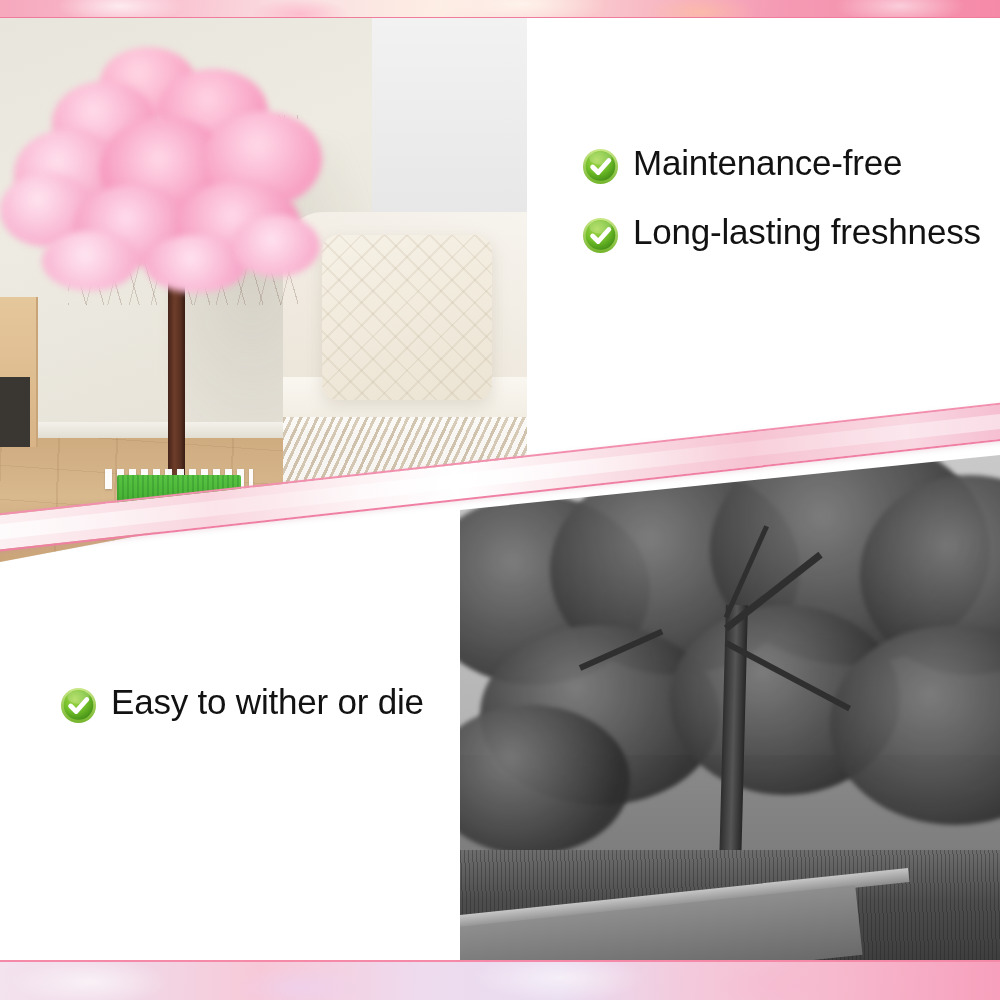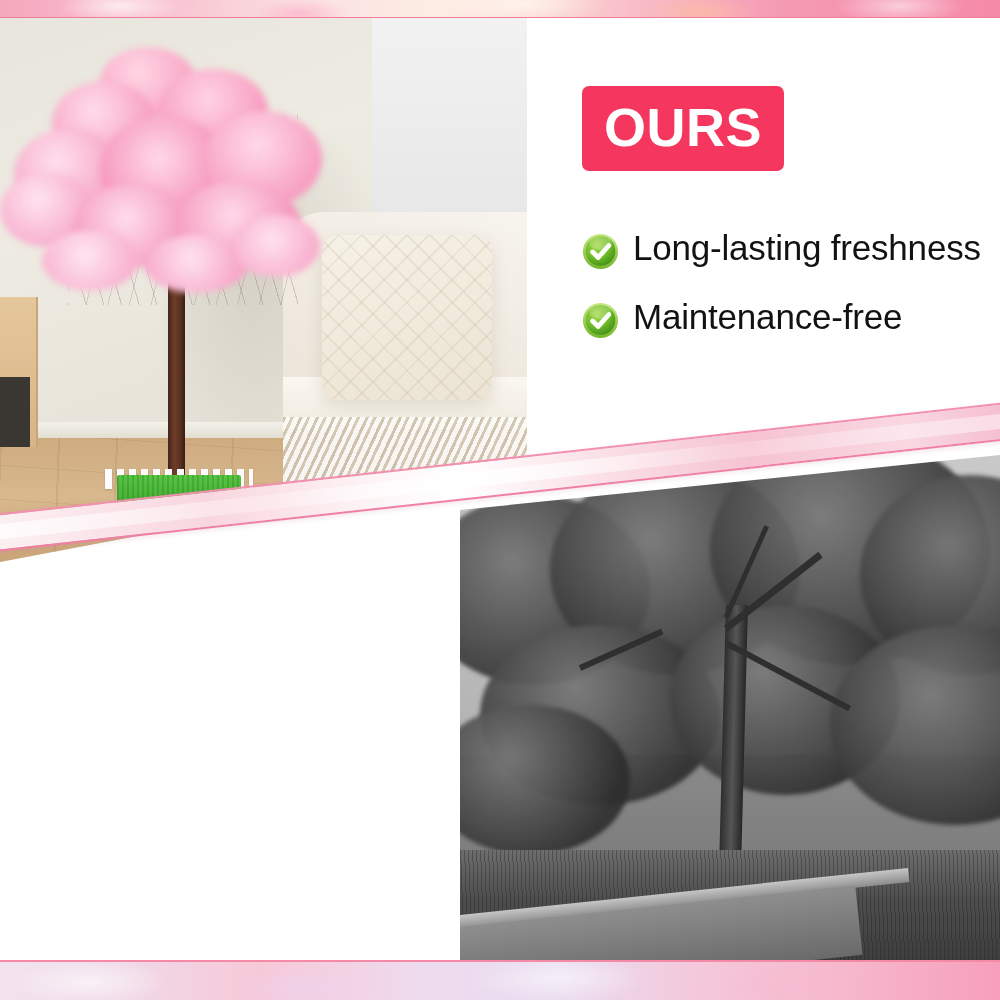--- a/index.html
+++ b/index.html
@@ -441,34 +441,22 @@
   </div>
 
   <div class="ribbon">
     <div class="ribbon-core"></div>
   </div>
 
   <div class="banner banner-top"></div>
   <div class="banner banner-bottom"></div>
 
   <div class="panel panel-ours">
-    <div class="badge badge-ours">OURS</div>
 
     <ul class="bullets">
-      <li class="bullet">
-        <span class="check-icon">
-          <svg viewBox="0 0 40 40" width="37" height="37">
-            <circle cx="20" cy="20" r="19" fill="url(#g1r)"></circle>
-            <circle cx="20" cy="19.5" r="16" fill="url(#g1)"></circle>
-            <ellipse cx="20" cy="11" rx="12" ry="7" fill="#ffffff" opacity="0.20"></ellipse>
-            <path d="M11.5 20.5 L17.5 26.5 L29 13.5" fill="none" stroke="#ffffff" stroke-width="5.2" stroke-linecap="round" stroke-linejoin="round"></path>
-          </svg>
-        </span>
-        <span class="bullet-text">Long-lasting freshness</span>
-      </li>
       <li class="bullet">
         <span class="check-icon">
           <svg viewBox="0 0 40 40" width="37" height="37">
             <defs>
               <radialGradient id="g1" cx="38%" cy="30%" r="78%">
                 <stop offset="0%" stop-color="#a7d94a"></stop>
                 <stop offset="55%" stop-color="#6fbd28"></stop>
                 <stop offset="100%" stop-color="#3f8a15"></stop>
               </radialGradient>
               <linearGradient id="g1r" x1="0" y1="0" x2="0" y2="1">
@@ -477,22 +465,44 @@
               </linearGradient>
             </defs>
             <circle cx="20" cy="20" r="19" fill="url(#g1r)"></circle>
             <circle cx="20" cy="19.5" r="16" fill="url(#g1)"></circle>
             <ellipse cx="20" cy="11" rx="12" ry="7" fill="#ffffff" opacity="0.20"></ellipse>
             <path d="M11.5 20.5 L17.5 26.5 L29 13.5" fill="none" stroke="#ffffff" stroke-width="5.2" stroke-linecap="round" stroke-linejoin="round"></path>
           </svg>
         </span>
         <span class="bullet-text">Maintenance-free</span>
       </li>
+      <li class="bullet">
+        <span class="check-icon">
+          <svg viewBox="0 0 40 40" width="37" height="37">
+            <circle cx="20" cy="20" r="19" fill="url(#g1r)"></circle>
+            <circle cx="20" cy="19.5" r="16" fill="url(#g1)"></circle>
+            <ellipse cx="20" cy="11" rx="12" ry="7" fill="#ffffff" opacity="0.20"></ellipse>
+            <path d="M11.5 20.5 L17.5 26.5 L29 13.5" fill="none" stroke="#ffffff" stroke-width="5.2" stroke-linecap="round" stroke-linejoin="round"></path>
+          </svg>
+        </span>
+        <span class="bullet-text">Long-lasting freshness</span>
+      </li>
     </ul>
   </div>
 
   <div class="panel panel-real">
 
     <ul class="bullets">
+      <li class="bullet">
+        <span class="check-icon">
+          <svg viewBox="0 0 40 40" width="37" height="37">
+            <circle cx="20" cy="20" r="19" fill="url(#g1r)"></circle>
+            <circle cx="20" cy="19.5" r="16" fill="url(#g1)"></circle>
+            <ellipse cx="20" cy="11" rx="12" ry="7" fill="#ffffff" opacity="0.20"></ellipse>
+            <path d="M11.5 20.5 L17.5 26.5 L29 13.5" fill="none" stroke="#ffffff" stroke-width="5.2" stroke-linecap="round" stroke-linejoin="round"></path>
+          </svg>
+        </span>
+        <span class="bullet-text">Easy to wither or die</span>
+      </li>
     </ul>
   </div>
 
 </div>
 
 </body></html>

